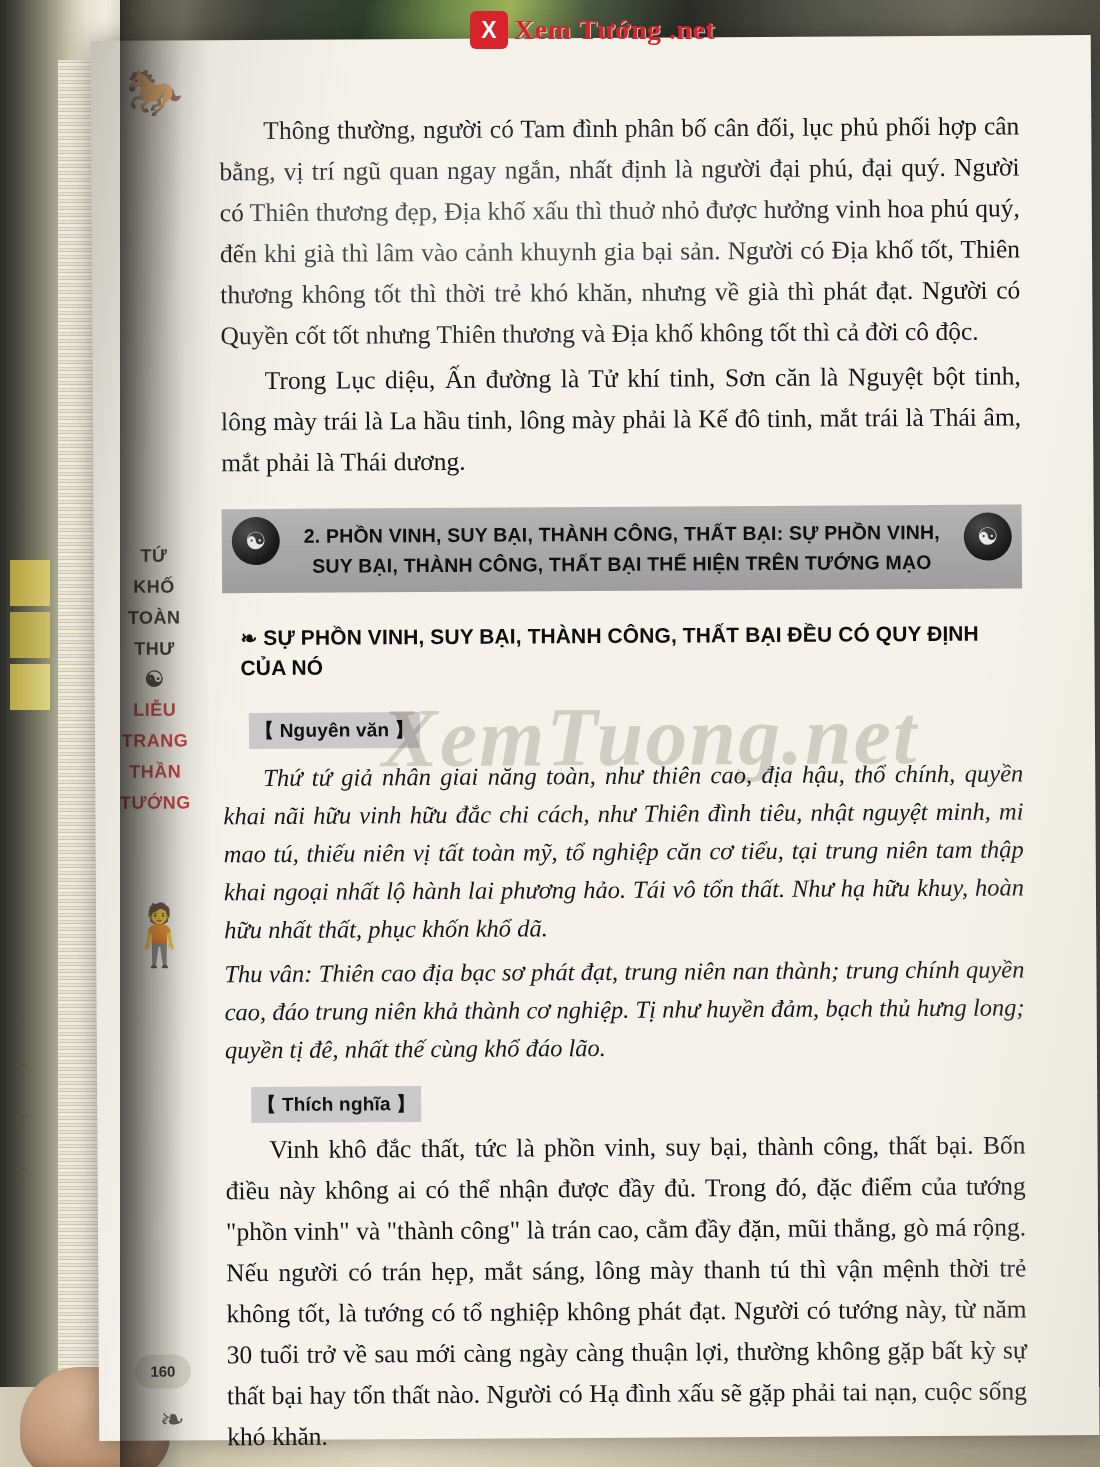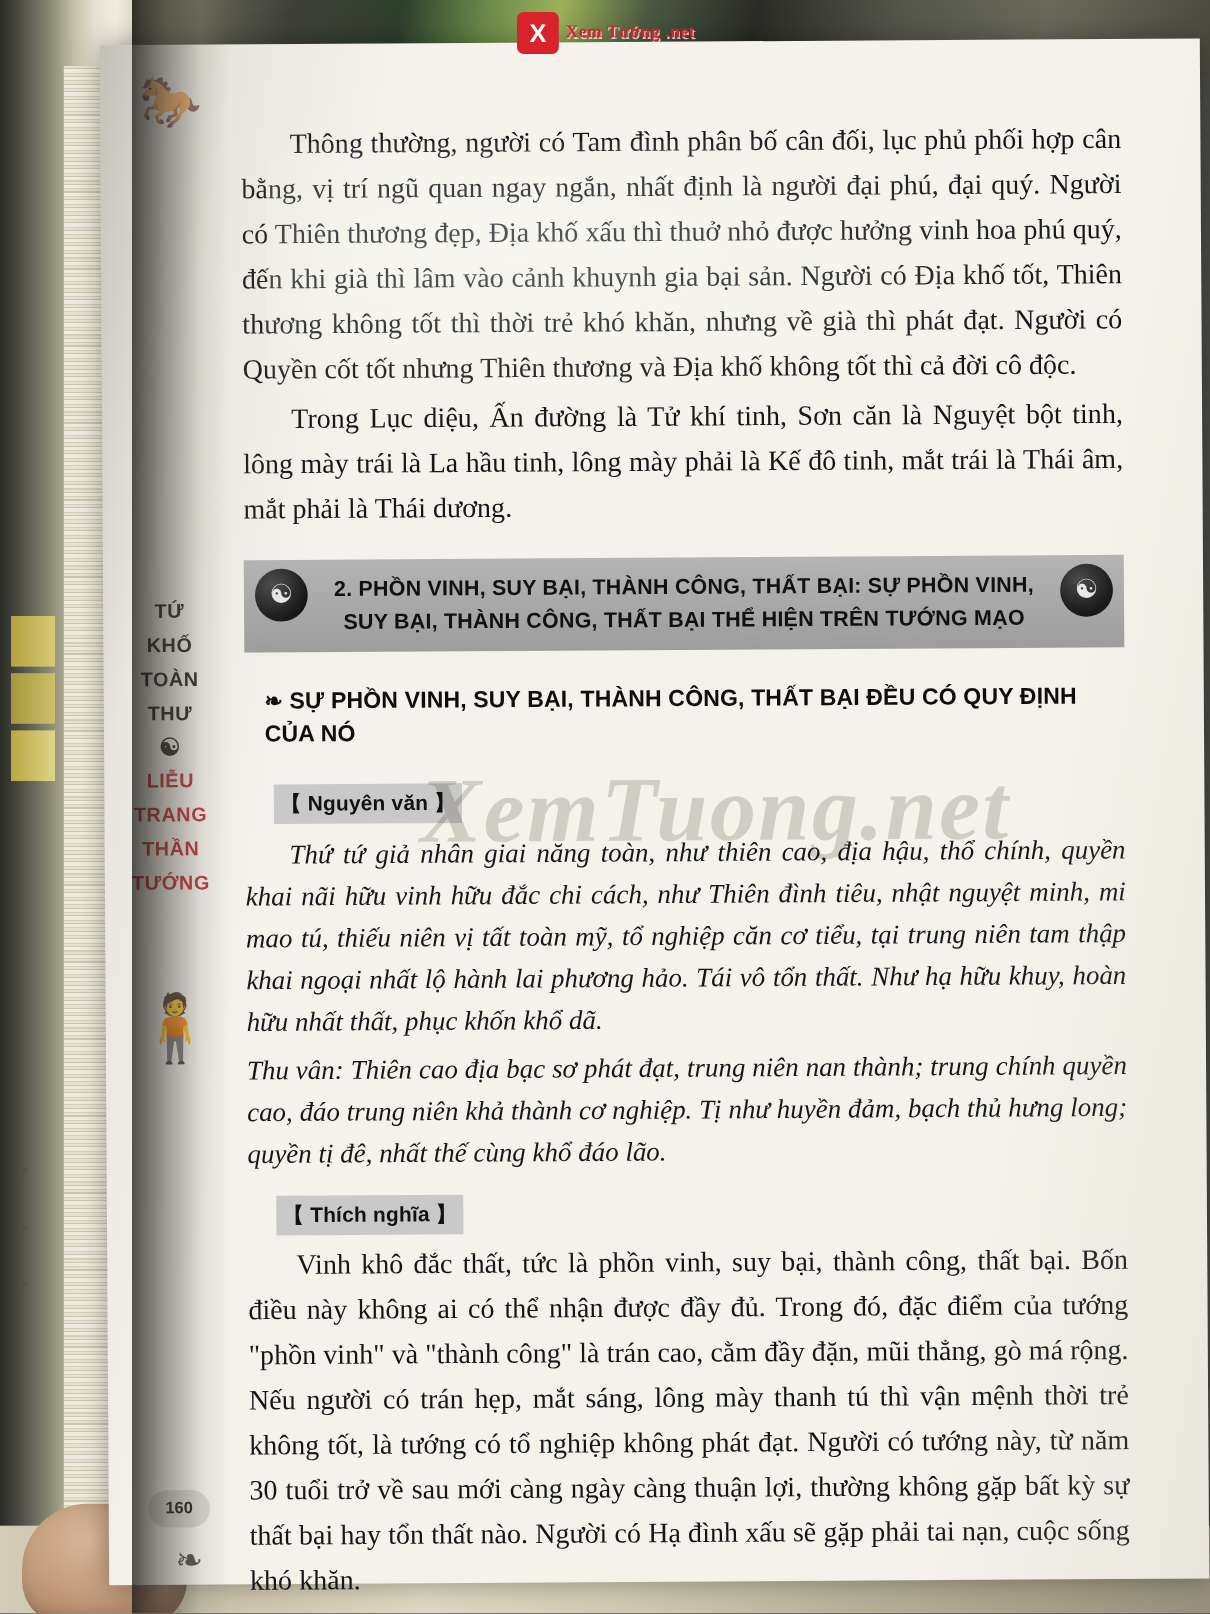--- a/index.html
+++ b/index.html
@@ -286,21 +286,21 @@
     color: #fff;
     font-family: "Liberation Sans", sans-serif;
     font-weight: bold;
     font-size: 23px;
     text-align: center;
     line-height: 38px;
   }
   .logo .wm-txt {
     font-family: "Liberation Serif", serif;
     font-weight: bold;
-    font-size: 16px;
+    font-size: 28px;
     color: #d8232a;
     text-shadow: 1px 1px 0 rgba(255,255,255,.7);
     letter-spacing: .5px;
   }
 
   .glare {
     position: absolute;
     left: 150px; top: 90px;
     width: 760px; height: 260px;
     background: radial-gradient(ellipse at 30% 40%, rgba(255,255,255,.30), rgba(255,255,255,0) 70%);

